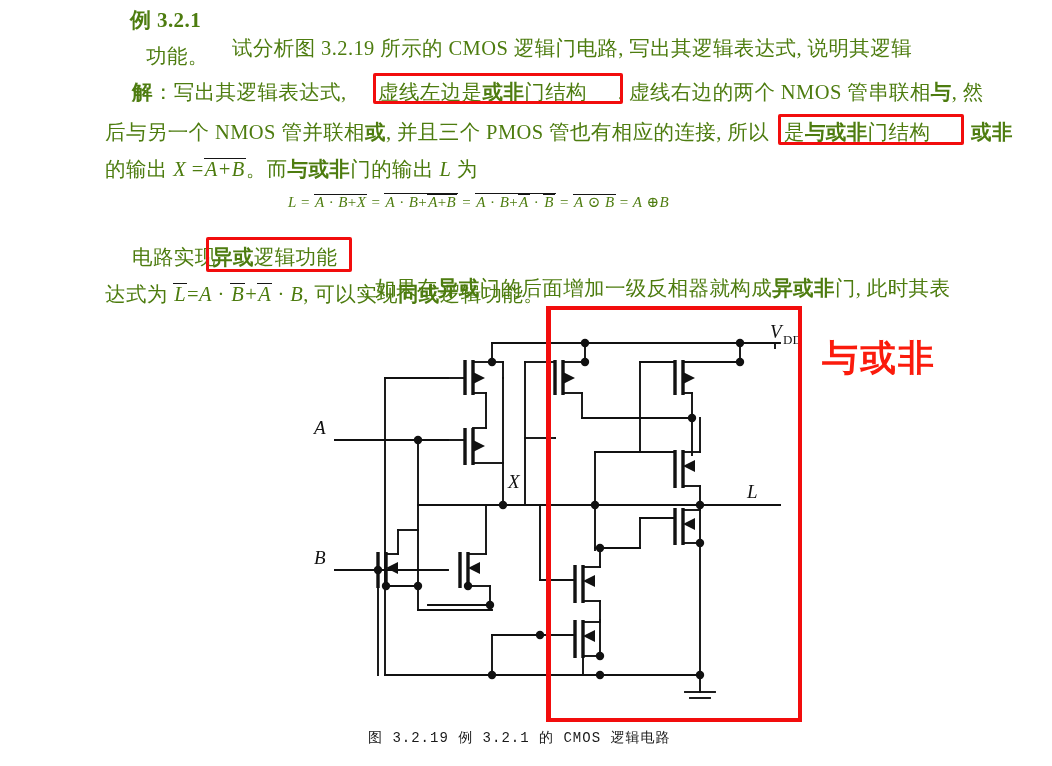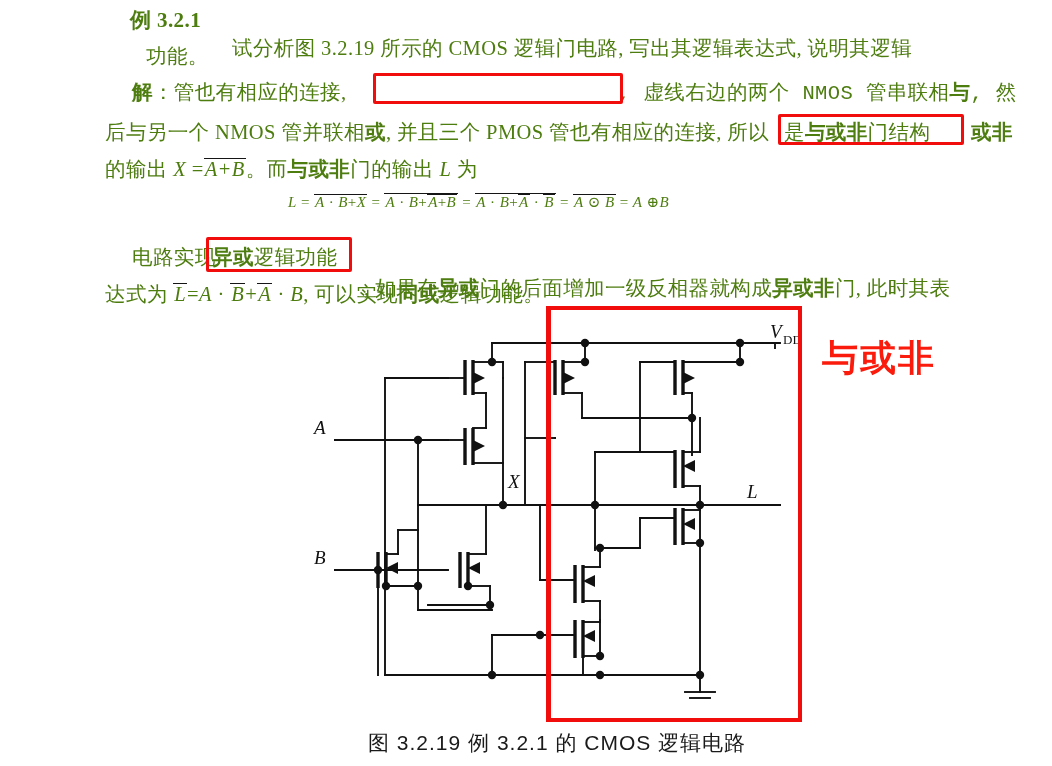--- a/index.html
+++ b/index.html
@@ -50,22 +50,22 @@
     letter-spacing:2px;
   }
   .redline{
     position:absolute;
     background:#f20d0d;
   }
 
   
   .caption{
     position:absolute;
-    font-family:Liberation Sans, sans-serif;
-    font-size:21px;
+    font-family:Liberation Mono, monospace;
+    font-size:14px;
     color:#1a1a1a;
     letter-spacing:1px;
     white-space:nowrap;
   }
 
   
   #circuit{position:absolute;left:300px;top:300px;}
   .wire{stroke:#111;stroke-width:1.9;fill:none;stroke-linecap:square;}
   .gate{stroke:#111;stroke-width:3.4;fill:none;stroke-linecap:butt;}
   .chan{stroke:#111;stroke-width:3.4;fill:none;stroke-linecap:butt;}
@@ -77,23 +77,26 @@
 </head>
 <body>
 
 <div id="page">
 
   <div class="para b" style="left:130px;top:6px;font-size:21px;">例 3.2.1</div>
   <div class="para" style="left:232px;top:6px;margin-top:28px;">试分析图 3.2.19 所示的 CMOS 逻辑门电路, 写出其逻辑表达式, 说明其逻辑</div>
   <div class="para" style="left:105px;top:42px;margin-left:41px;">功能。</div>
 
   <div class="para" style="left:132px;top:78px;">
-    <span class="b">解</span><span>：管也有相应的连接,</span>
-  </div>
-  <div class="para" style="left:618px;top:78px;font-family:Liberation Mono, monospace;">, 虚线右边的两个 NMOS 管串联相<span class="b">与</span>, 然</div>
+    <span class="b">解</span><span>：写出其逻辑表达式,</span>
+  </div>
+  <div class="para" style="left:378px;top:78px;">
+    <span>虚线左边是</span><span class="b">或非</span><span>门结构</span>
+  </div>
+  <div class="para" style="left:618px;top:78px;">, 虚线右边的两个 NMOS 管串联相<span class="b">与</span>, 然</div>
 
   <div class="para" style="left:105px;top:118px;">后与另一个 NMOS 管并联相<span class="b">或</span>, 并且三个 PMOS 管也有相应的连接, 所以</div>
   <div class="para" style="left:784px;top:118px;font-family:Liberation Mono, monospace;">
     <span>是</span><span class="b">与或非</span><span>门结构</span>
   </div>
   <div class="para" style="left:960px;top:118px;">, <span class="b">或非</span></div>
 
   <div class="para" style="left:105px;top:155px;">
     <span>的输出&nbsp;</span><span class="it">X</span><span>&nbsp;=</span><span class="ovl it">A+B</span><span>。而<b>与或非</b>门的输出&nbsp;<i>L</i>&nbsp;为</span>
   </div>

